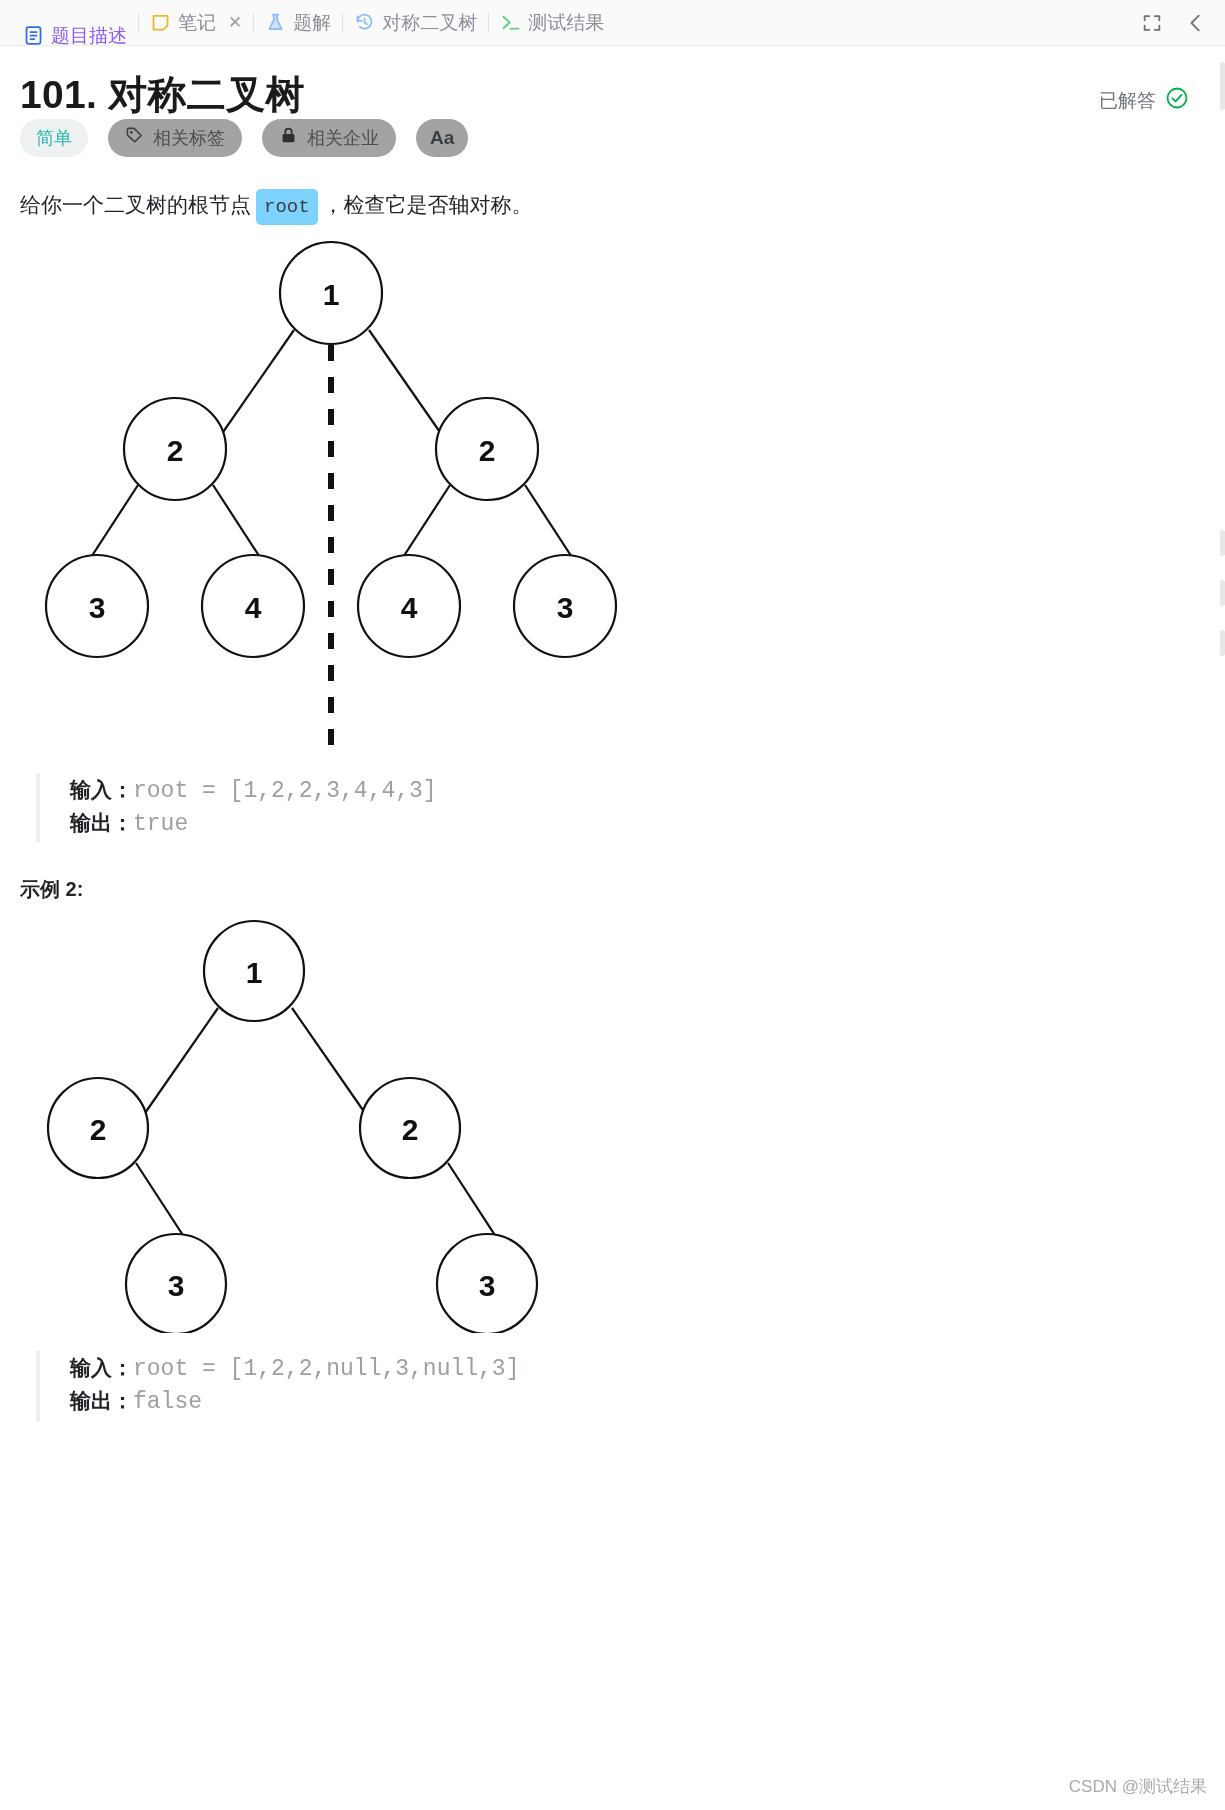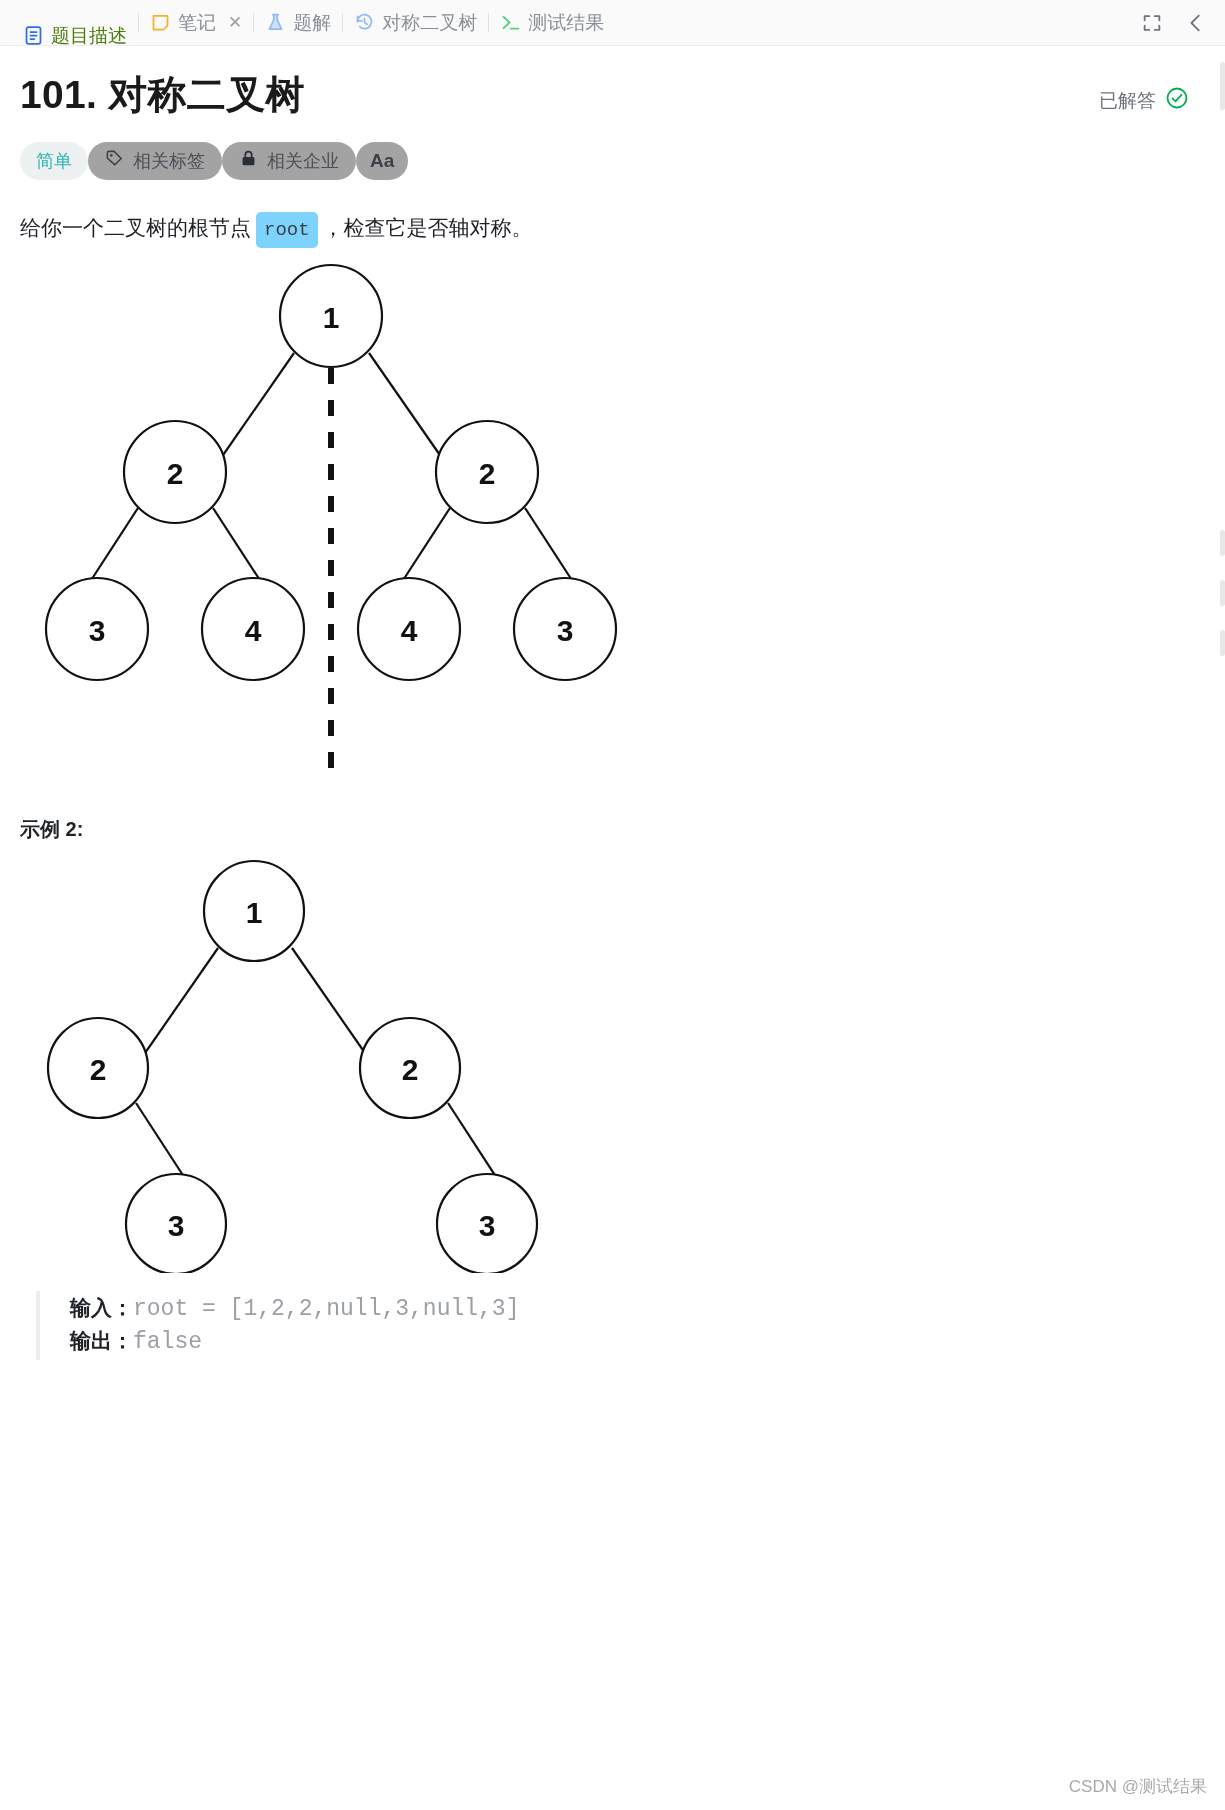--- a/index.html
+++ b/index.html
@@ -26,21 +26,21 @@
     display: flex;
     align-items: center;
     gap: 7px;
     padding: 0 11px;
     height: 46px;
     font-size: 19px;
     color: #8a8f99;
     white-space: nowrap;
     cursor: pointer;
   }
-  .tab.active { color: #4d7c0f; font-weight: 400; margin-top: 26px; }
+  .tab.active { color: #8b5cf6; font-weight: 400; margin-top: 26px; }
   .tab .ico { display: inline-flex; align-items: center; justify-content: center; width: 21px; height: 21px; }
   .tab .close-x {
     font-size: 17px; color: #9aa0a6; margin-left: 5px; line-height: 1;
   }
   .divider {
     width: 1px; height: 19px; background: #e2e2e2; flex: 0 0 1px;
   }
   .tabbar-right {
     margin-left: auto;
     display: flex;
@@ -66,21 +66,21 @@
     margin-left: auto;
     display: flex;
     align-items: center;
     gap: 9px;
     font-size: 19px;
     color: #6f757e;
     padding-top: 14px;
     padding-right: 10px;
   }
 
-  .chips { display: flex; align-items: center; gap: 0; margin-top: 23px; }
+  .chips { display: flex; align-items: center; gap: 20px; }
   .chip {
     display: inline-flex; align-items: center; gap: 9px;
     background: #a3a3a3;
     border-radius: 22px;
     height: 38px;
     padding: 0 17px;
     font-size: 18px;
     color: #4a4f57;
     cursor: pointer;
     white-space: nowrap;
@@ -330,20 +330,24 @@
             <text class="node-text" x="385" y="383" text-anchor="middle">4</text>
           </g>
           <g>
             <circle cx="541" cy="371" r="51" fill="#fff" stroke="#111" stroke-width="2.2"></circle>
             <text class="node-text" x="541" y="383" text-anchor="middle">3</text>
           </g>
         </g>
       </svg>
     </div>
 
+    <div class="io-block">
+      <div class="io-line"><b>输入：</b><span>root = [1,2,2,3,4,4,3]</span></div>
+      <div class="io-line"><b>输出：</b><span>true</span></div>
+    </div>
 
     <div class="ex-label second">示例 2:</div>
 
     <div class="fig">
       <svg width="620" height="420" viewBox="0 0 620 420">
         <g stroke="#111" stroke-width="2.2" fill="none">
           <line x1="194" y1="95" x2="112" y2="213"></line>
           <line x1="268" y1="95" x2="350" y2="213"></line>
           <line x1="112" y1="250" x2="190" y2="370"></line>
           <line x1="424" y1="250" x2="502" y2="370"></line>

